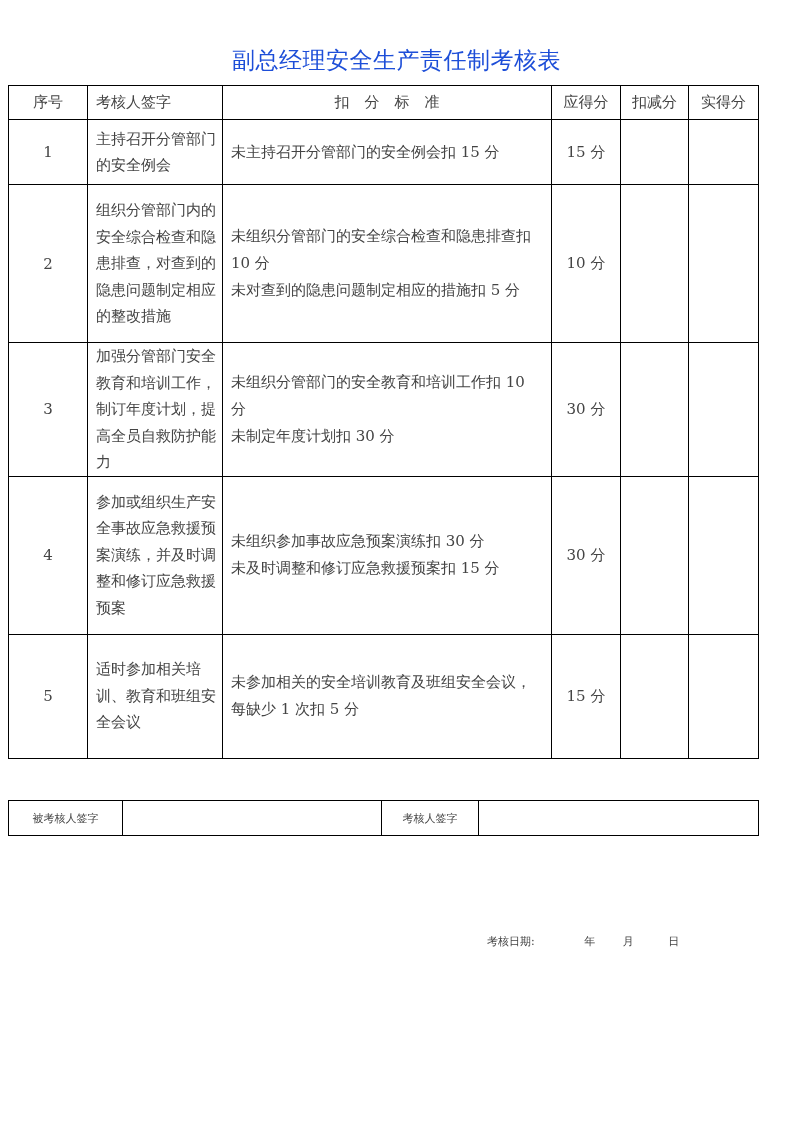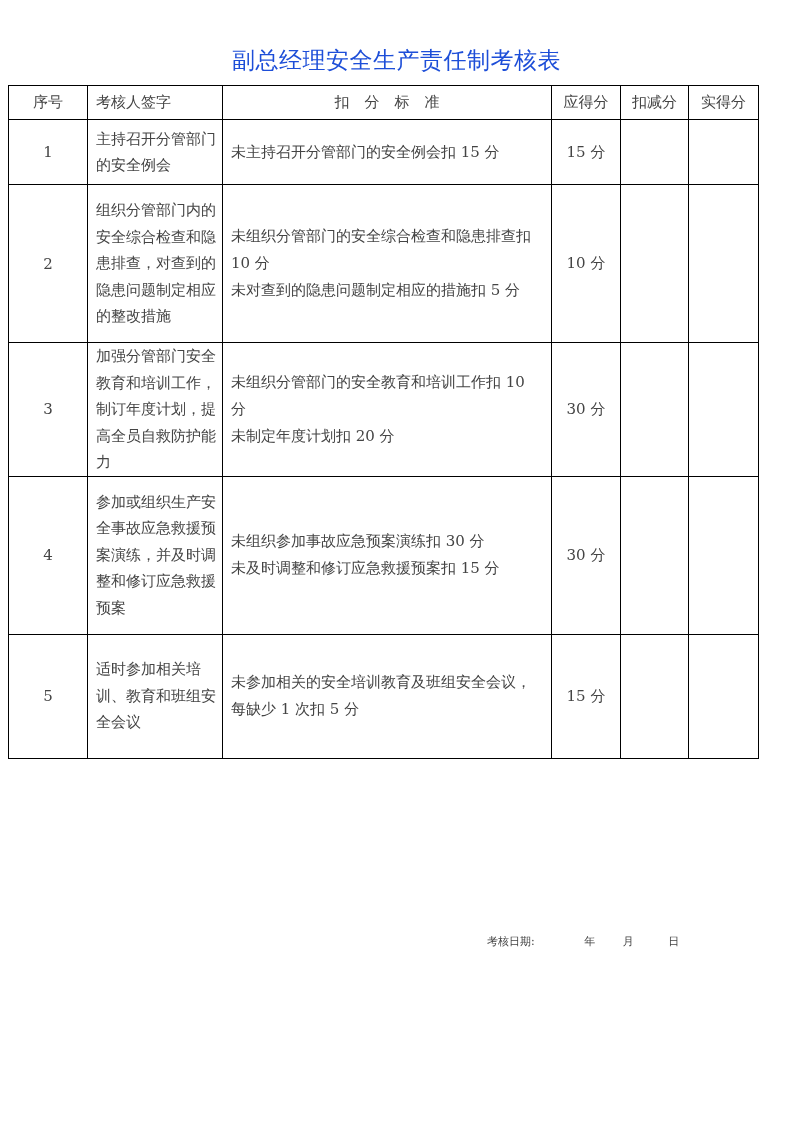--- a/index.html
+++ b/index.html
@@ -67,21 +67,21 @@
     <td class="c">10 分</td>
     <td></td>
     <td></td>
   </tr>
 
   <tr style="height:127px">
     <td class="c">3</td>
     <td class="item">加强分管部门安全教育和培训工作，制订年度计划，提高全员自救防护能力</td>
     <td class="crit">
       <div>未组织分管部门的安全教育和培训工作扣 10 分</div>
-      <div>未制定年度计划扣 20 分</div>
+      <div>未制定年度计划扣 30 分</div>
     </td>
     <td class="c">30 分</td>
     <td></td>
     <td></td>
   </tr>
 
   <tr style="height:158px">
     <td class="c">4</td>
     <td class="item">参加或组织生产安全事故应急救援预案演练，并及时调整和修订应急救援预案</td>
     <td class="crit">
@@ -108,20 +108,26 @@
   </table>
 
 <table class="bottom">
   <colgroup>
     <col style="width:114px">
       <col style="width:259px">
       <col style="width:97px">
       <col style="width:280px">
   </colgroup>
   <tbody>
+  <tr style="height:35px">
+    <td>被考核人签字</td>
+    <td></td>
+    <td>考核人签字</td>
+    <td></td>
+  </tr>
 </tbody>
   </table>
 
 <div class="date-line">
   <span>考核日期:</span>
   <span style="margin-left:46px">年</span>
   <span style="margin-left:24px">月</span>
   <span style="margin-left:31px">日</span>
 </div>
 

